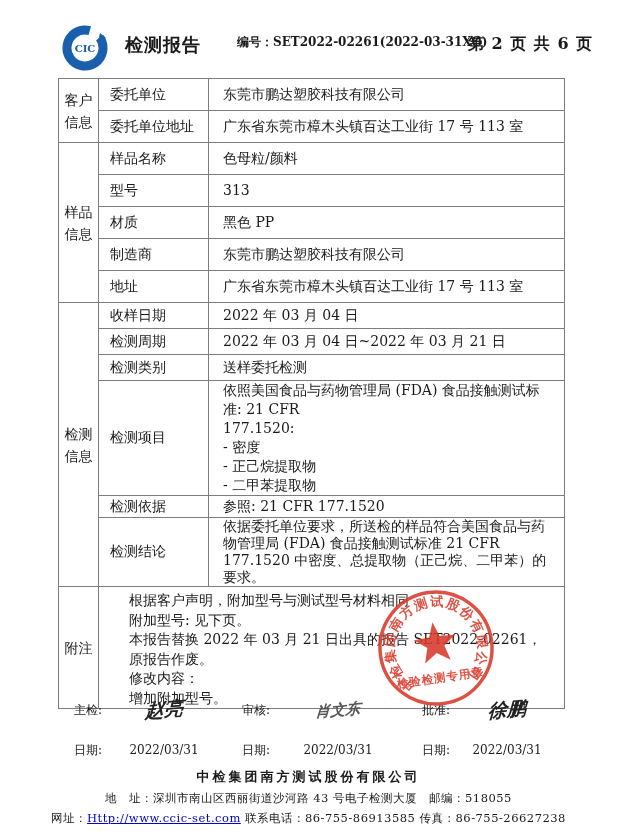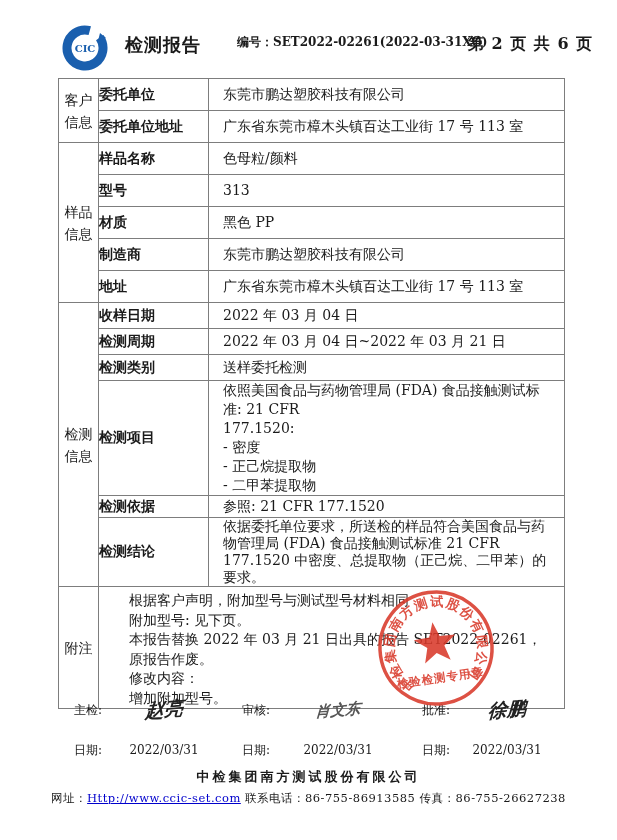--- a/index.html
+++ b/index.html
@@ -36,21 +36,21 @@
     table-layout: fixed;
     font-size: 14px;
   }
   table.info td { border: 1px solid #7d7d7d; vertical-align: middle; }
   td.group {
     text-align: center;
     white-space: pre-line;
     line-height: 22px;
     padding: 0 2px;
   }
-  td.flabel { padding-left: 0; font-weight: bold; }
+  td.flabel { padding-left: 11px; }
   td.fvalue { padding-left: 14px; padding-right: 10px; line-height: 17px; }
   tr.h32 { height: 32px; }
   tr.h26 { height: 26px; }
   tr.h96 { height: 96px; }
   tr.h22 { height: 22px; }
   tr.h50 { height: 50px; }
   tr.h98 { height: 98px; }
   .vline { line-height: 19px; }
   td.notes-cell { vertical-align: top; padding: 4px 10px 0 30px; margin-top: 28px; }
   td.notes-cell div { line-height: 19.5px; }
@@ -234,16 +234,17 @@
       <text font-size="13" font-weight="bold" fill="#d93a2b" letter-spacing="1.5" font-family="'DejaVu Serif', serif">
         <textPath href="#sealArc" startOffset="2" textLength="208" lengthAdjust="spacingAndGlyphs">中检集团南方测试股份有限公司</textPath>
       </text>
       <polygon points="62,36 67.3,50.7 82.9,51.2 70.6,60.8 74.9,75.8 62,67 49.1,75.8 53.4,60.8 41.1,51.2 56.7,50.7" fill="#d93a2b"></polygon>
       <text x="62" y="96" text-anchor="middle" font-size="11.5" font-weight="bold" fill="#d93a2b" letter-spacing="1" font-family="'DejaVu Serif', serif">检验检测专用章</text>
     </svg>
   </div>
 
   <div class="footer">
     <div class="f-company">中检集团南方测试股份有限公司</div>
+    <div class="f-line"><span>地　址：</span><span>深圳市南山区西丽街道沙河路 43 号电子检测大厦</span>　<span>邮编：</span><span>518055</span></div>
     <div class="f-line"><span>网址：</span><a class="f-url" href="#">Http://www.ccic-set.com</a> <span>联系电话：</span><span>86-755-86913585</span> <span>传真：</span><span>86-755-26627238</span></div>
   </div>
 
 </div>
 
 </body></html>

